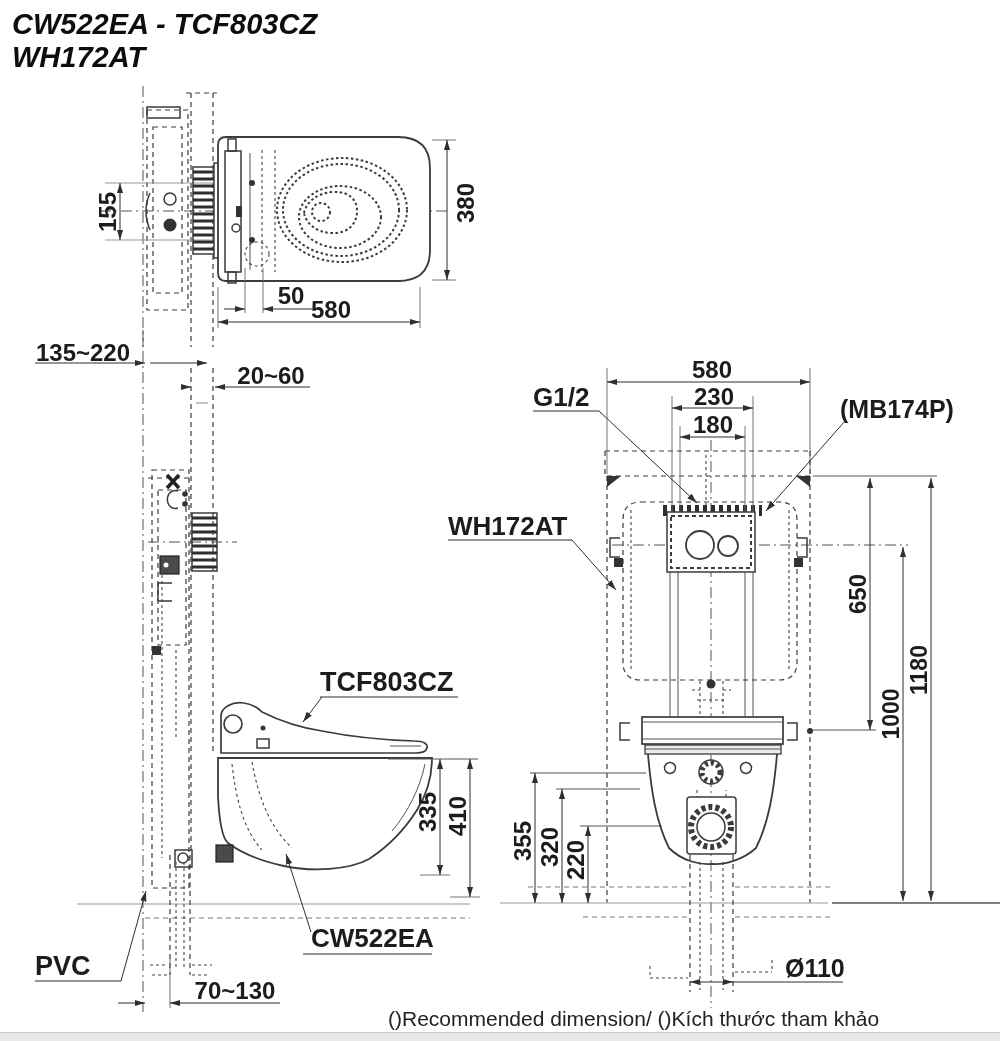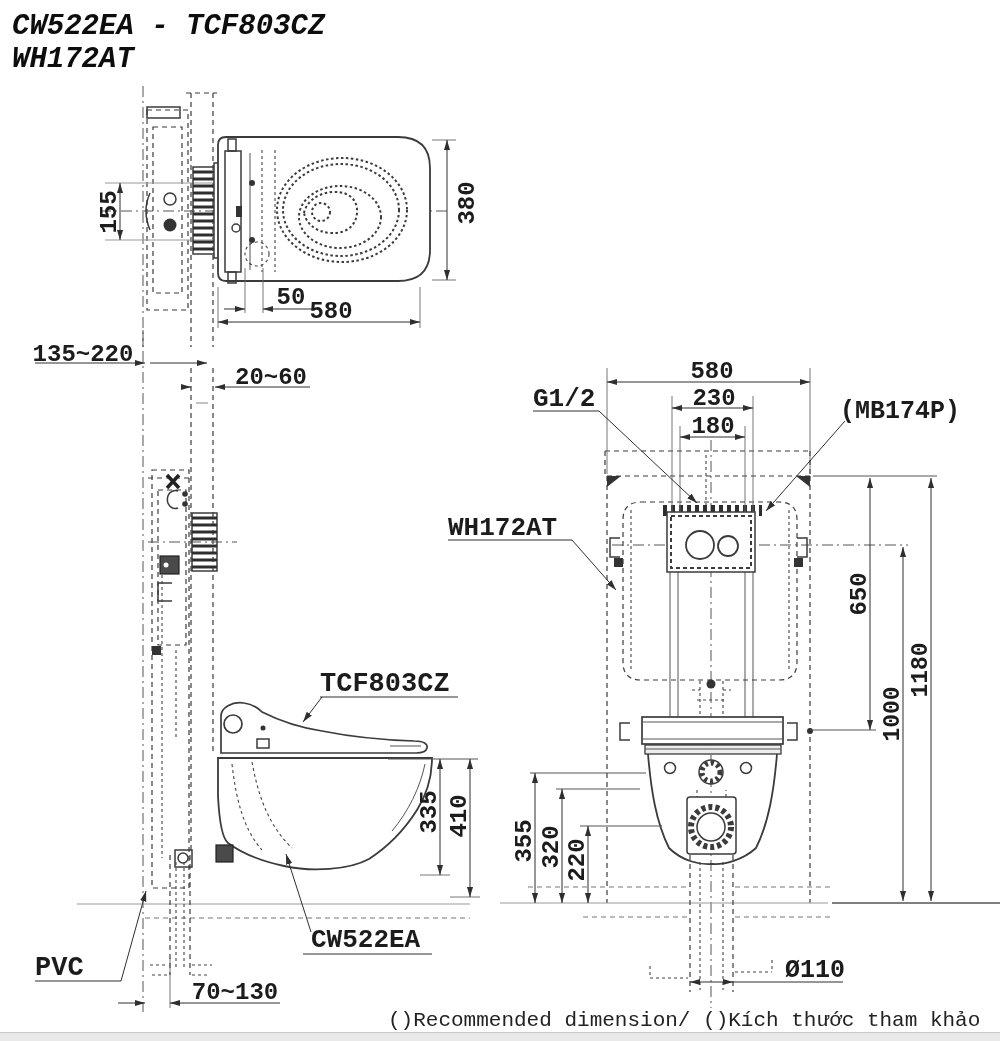--- a/index.html
+++ b/index.html
@@ -1,17 +1,17 @@
 <!DOCTYPE html>
 <html><head>
 <meta charset="utf-8">
 <style>
   html,body{margin:0;padding:0;background:#ffffff;}
   .page{position:relative;width:1000px;height:1041px;background:#ffffff;overflow:hidden;
-        font-family:Liberation Mono, monospace;}
+        font-family:Liberation Sans, sans-serif;}
   svg{position:absolute;left:0;top:0;}
   svg text{fill:#1c1c1c;}
   .ttl{font-size:29px;font-weight:bold;font-style:italic;fill:#0d0d0d;}
   .dim{font-size:24px;font-weight:bold;}
   .dimS{font-size:23px;font-weight:bold;}
   .lbl{font-size:26px;font-weight:bold;}
   .foot{font-size:21px;font-weight:normal;fill:#222;}
   .ln{stroke:#3b3b3b;stroke-width:1.5;fill:none;}
   .lnw{stroke:#3b3b3b;stroke-width:1.5;fill:#ffffff;}
   .thin{stroke:#555;stroke-width:1;fill:none;}

